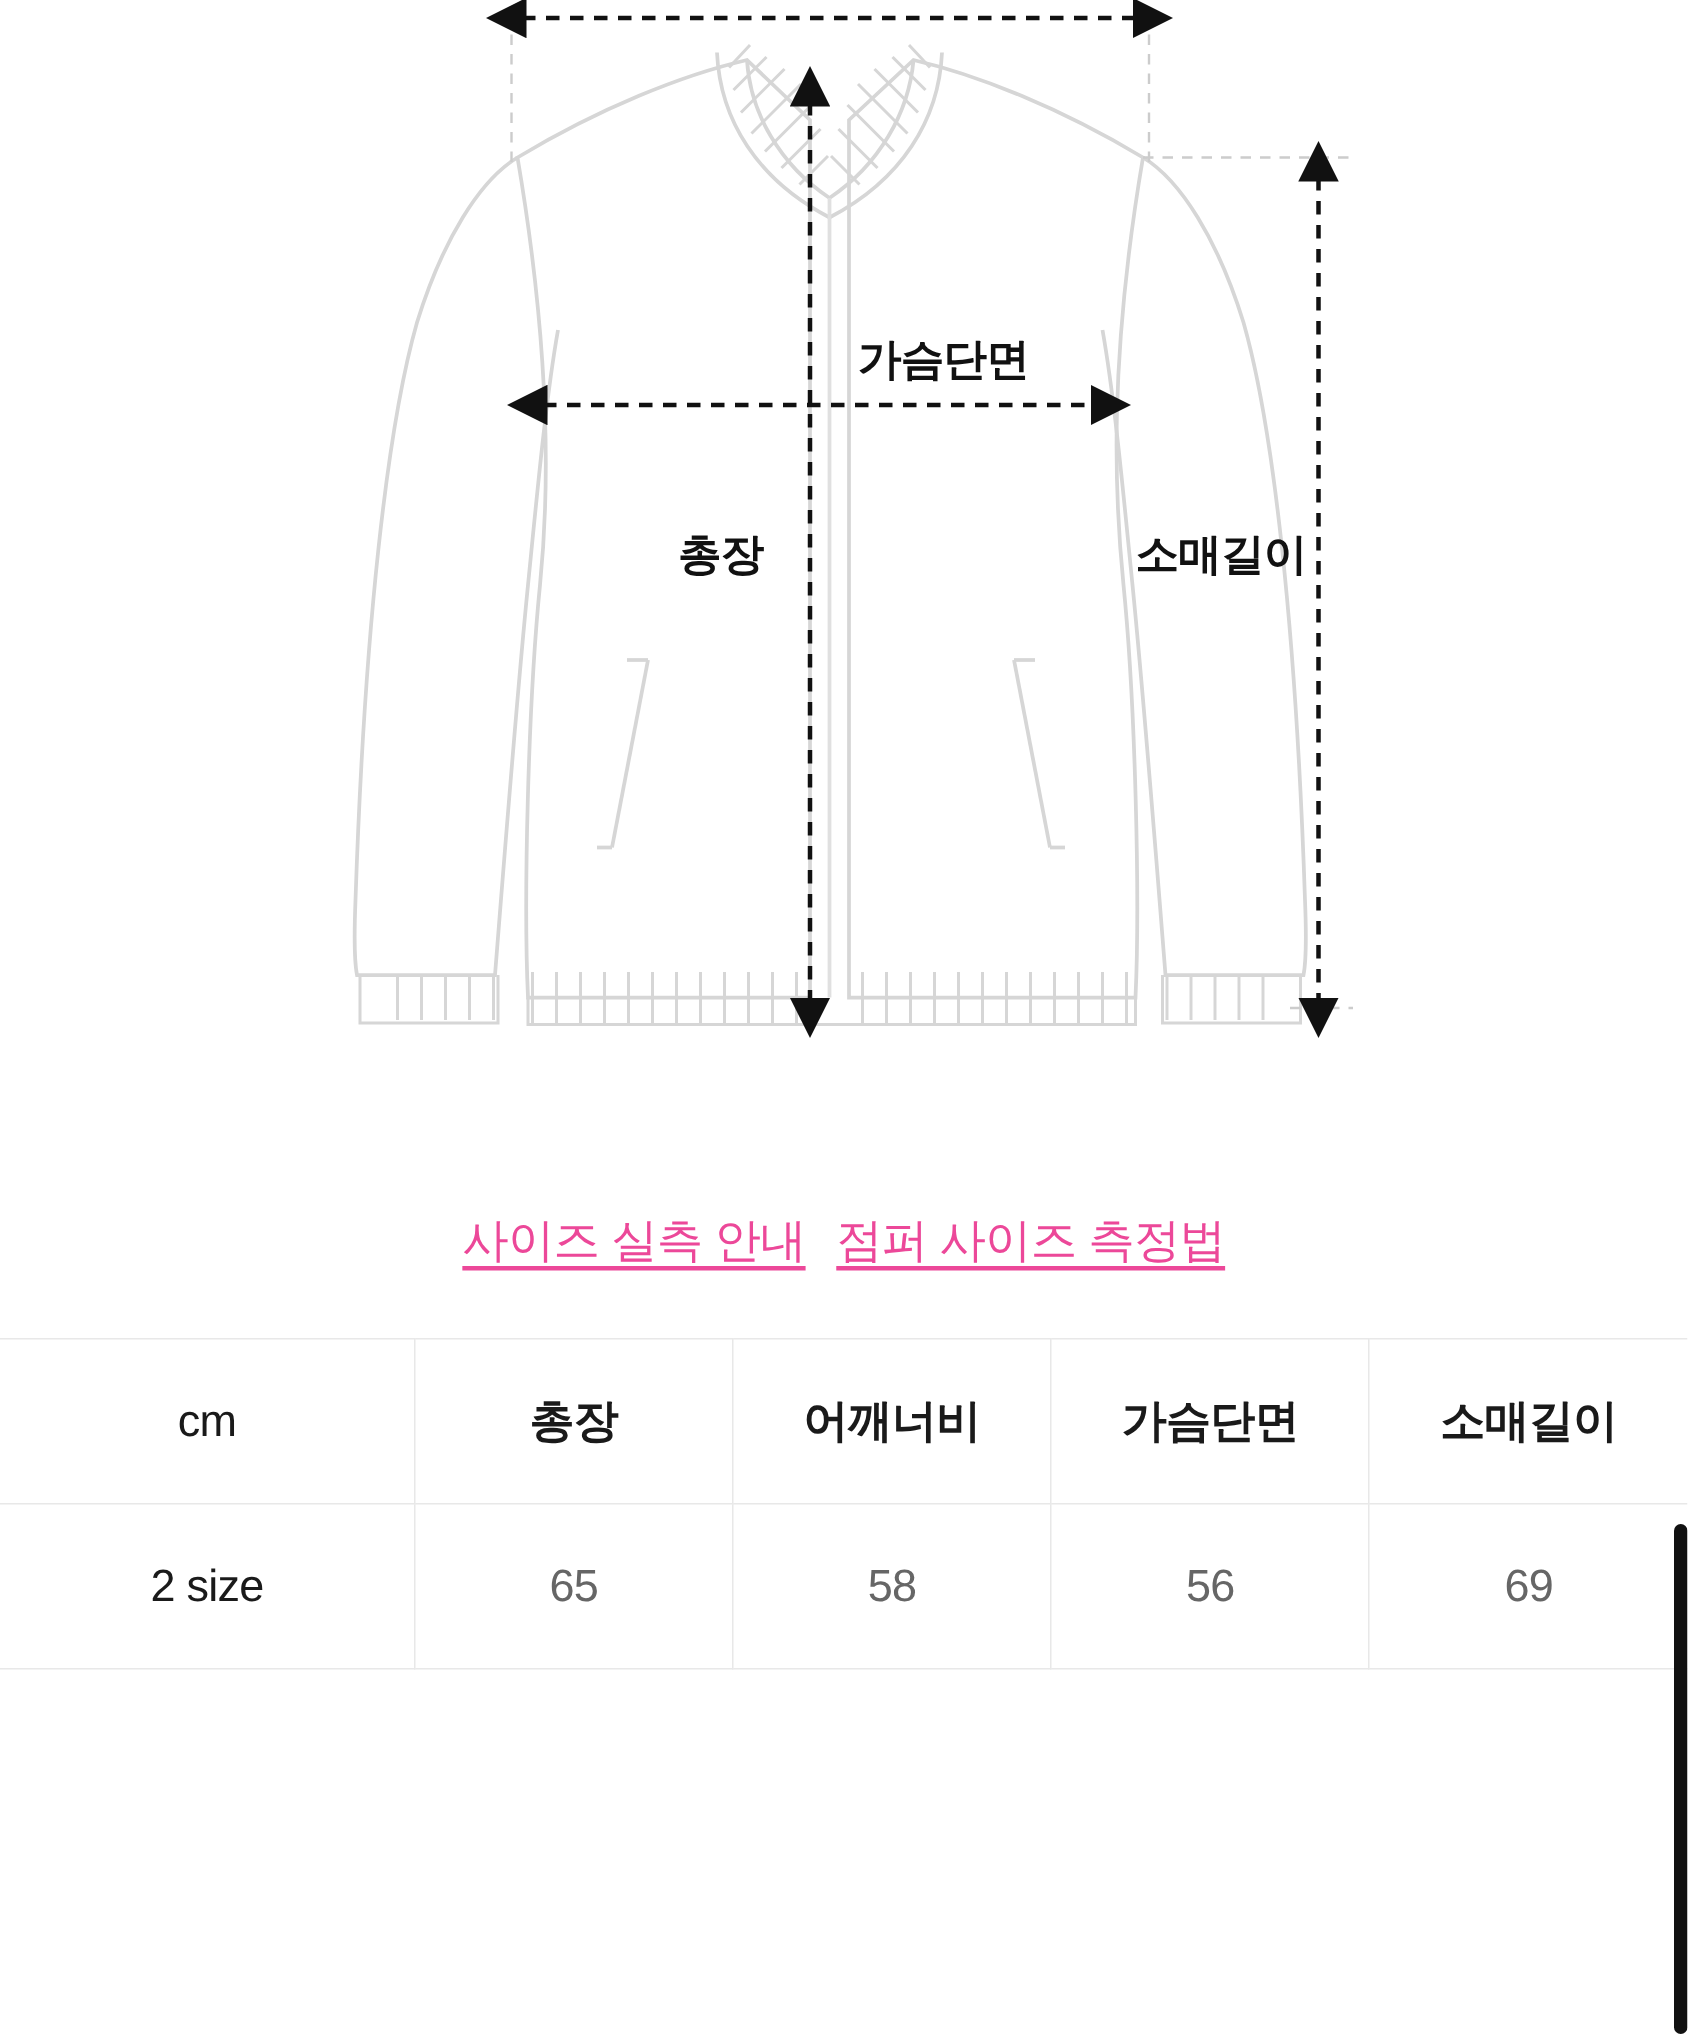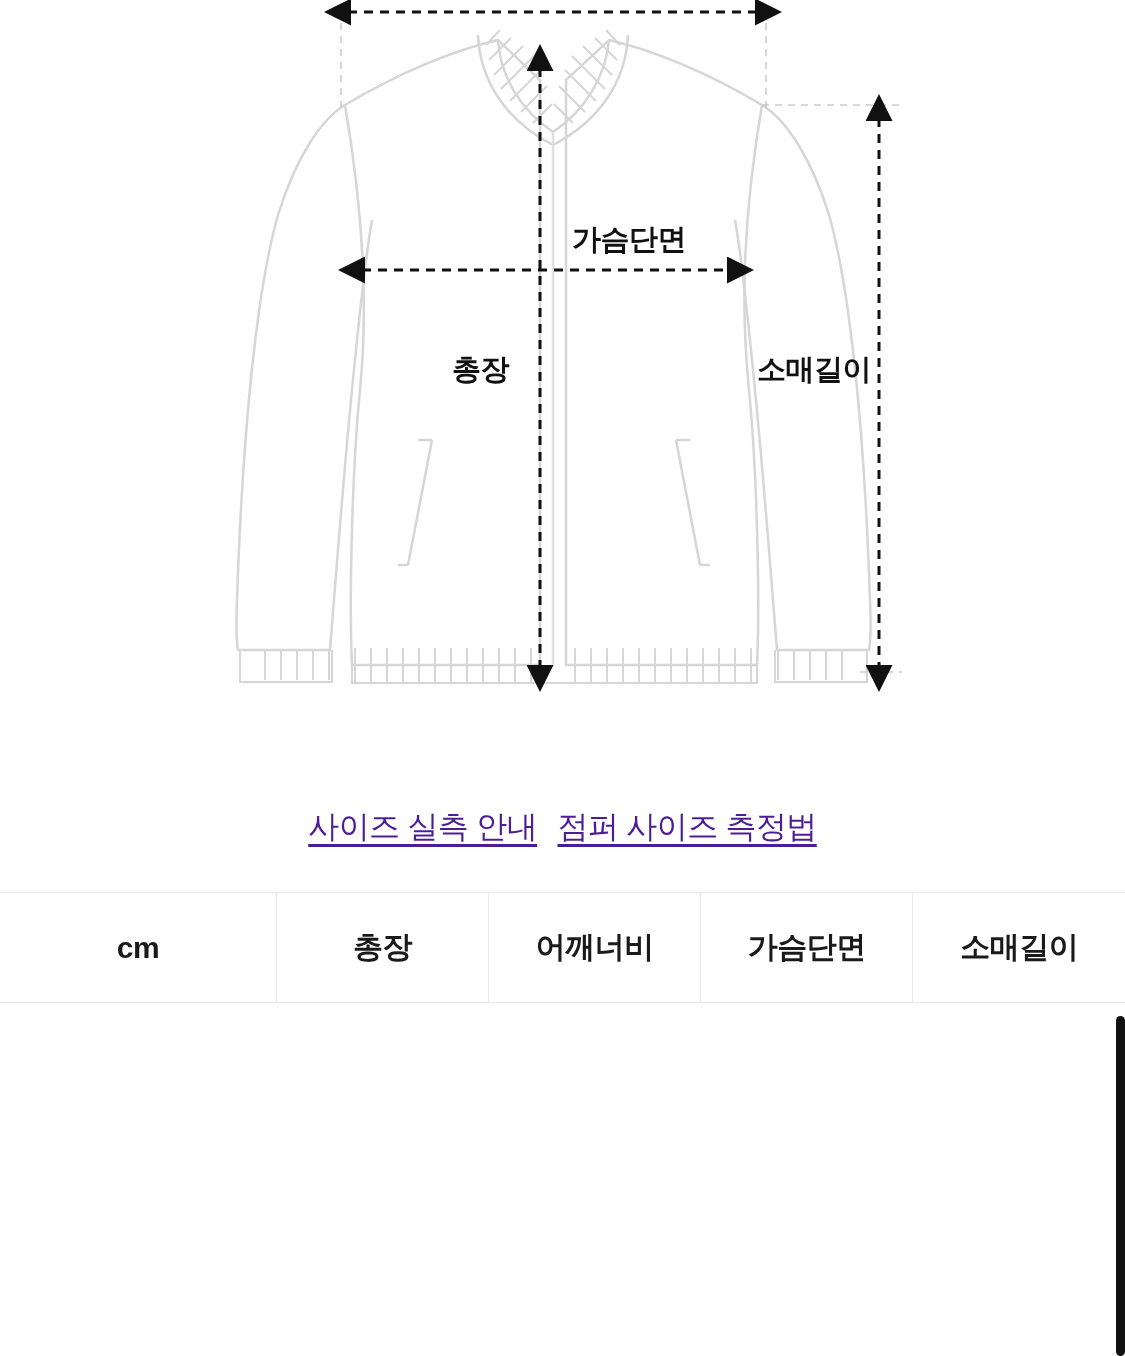--- a/index.html
+++ b/index.html
@@ -44,21 +44,21 @@
   .links-row {
     width: 1125px;
     text-align: center;
     padding-top: 46px;
     padding-bottom: 44px;
     box-sizing: border-box;
   }
   .link-item {
     display: inline-block;
     font-size: 31px;
-    color: #4c1d95;
+    color: #ec4899;
     text-decoration: underline;
     text-underline-offset: 7px;
     letter-spacing: -0.6px;
     cursor: pointer;
     margin: 0 8px;
   }
 
   
   table.size-table {
     width: 1125px;
@@ -76,21 +76,21 @@
     font-size: 30px;
     letter-spacing: -0.5px;
   }
   table.size-table th:last-child,
   table.size-table td:last-child {
     border-right: none;
   }
   table.size-table th.first-col,
   table.size-table td.first-col {
     width: 274px;
-    font-weight: 700;
+    font-weight: 400;
     color: #1a1a1a;
   }
   table.size-table th {
     font-weight: 700;
     color: #1a1a1a;
   }
   table.size-table td.value {
     color: #666666;
     font-weight: 400;
   }
@@ -243,16 +243,23 @@
   <thead>
     <tr>
       <th class="first-col">cm</th>
       <th>총장</th>
       <th>어깨너비</th>
       <th>가슴단면</th>
       <th>소매길이</th>
     </tr>
   </thead>
   <tbody>
+    <tr>
+      <td class="first-col">2 size</td>
+      <td class="value">65</td>
+      <td class="value">58</td>
+      <td class="value">56</td>
+      <td class="value">69</td>
+    </tr>
   </tbody>
 </table>
 
 <div class="scroll-indicator"></div>
 
 </body></html>

